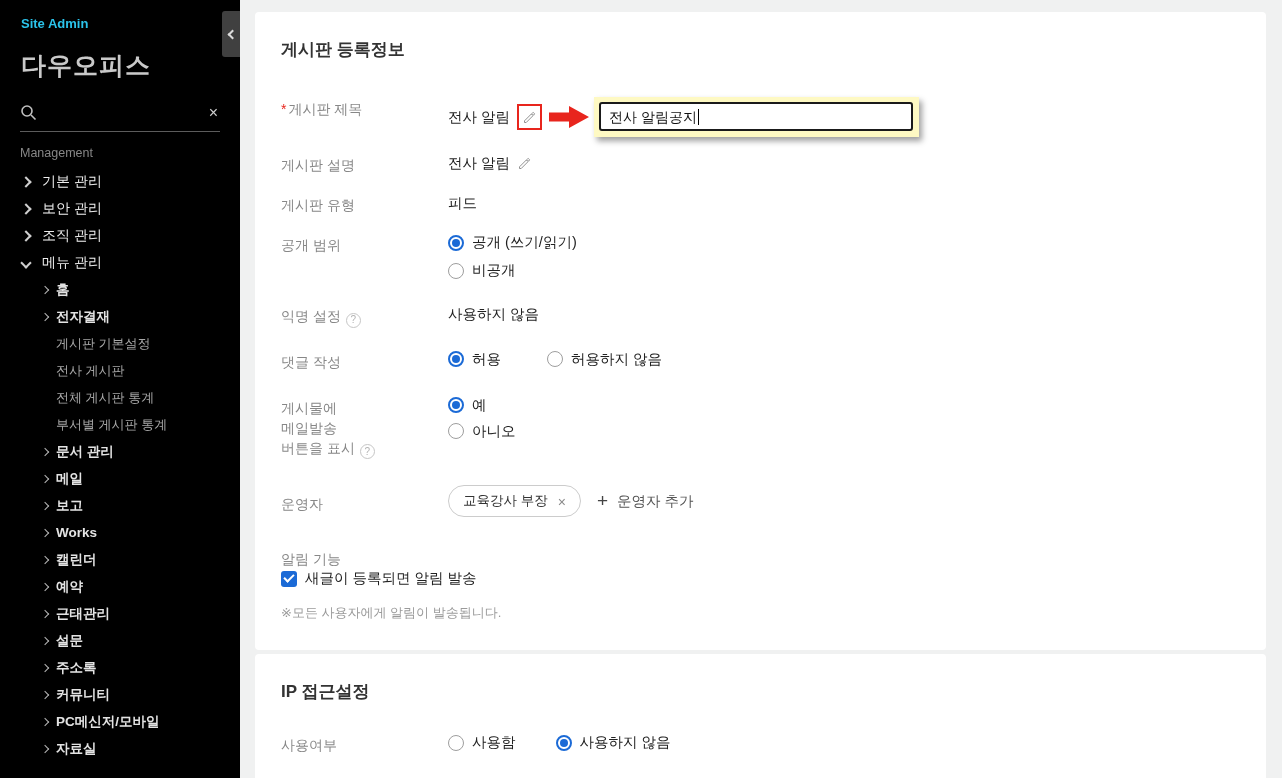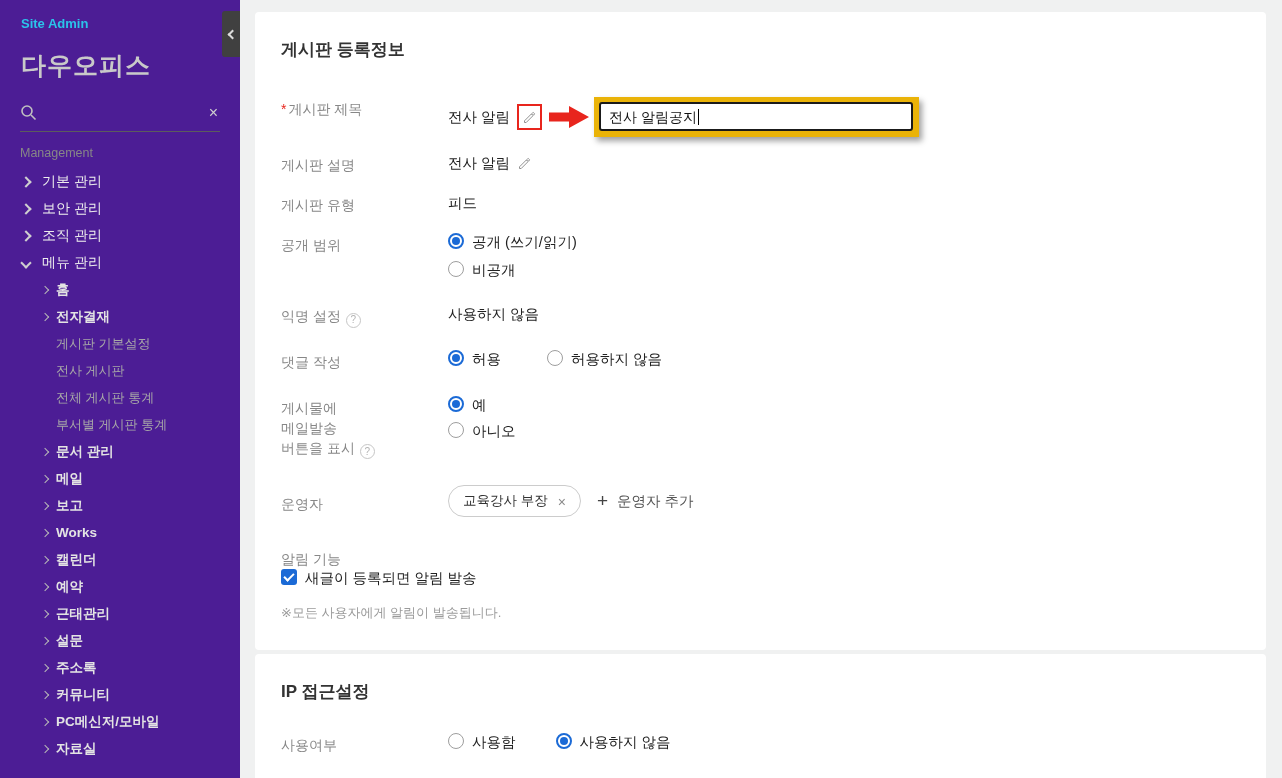--- a/index.html
+++ b/index.html
@@ -1,20 +1,20 @@
 <!DOCTYPE html>
 <html><head>
 <meta charset="utf-8">
 <style>
   * { margin:0; padding:0; box-sizing:border-box; }
   html,body { width:1282px; height:778px; overflow:hidden; }
   body { font-family:"Liberation Sans","DejaVu Sans",sans-serif; display:flex; background:#f0f1f1; }
 
   
-  .sidebar { width:240px; height:778px; background:#4c1d95; position:relative; flex-shrink:0; }
+  .sidebar { width:240px; height:778px; background:#000000; position:relative; flex-shrink:0; }
   .collapse-tab { position:absolute; right:0; top:11px; width:18px; height:46px;
     background:#404040; display:flex; align-items:center; justify-content:center;
     border-radius:3px 0 0 3px; cursor:pointer; }
   .collapse-tab .chev { width:7px; height:7px; border-left:2px solid #dcdcdc; border-bottom:2px solid #dcdcdc;
     transform:rotate(45deg); margin-left:3px; }
   .brand { padding:16px 0 0 21px; }
   .brand-small { color:#2bc3ea; font-size:13px; font-weight:bold; }
   .brand-large { color:#c9c9c9; font-size:25px; font-weight:bold; margin-top:18px; letter-spacing:1px;font-family:Liberation Mono, monospace; }
   .search-row { margin:22px 20px 0 20px; display:flex; align-items:center;
     border-bottom:1px solid #5c5c5c; padding-bottom:10px; }
@@ -50,31 +50,31 @@
 
   .help { display:inline-flex; width:15px; height:15px; border:1px solid #c6c6c6; border-radius:50%;
     color:#b3b3b3; font-size:10px; align-items:center; justify-content:center;
     margin-left:5px; vertical-align:-2px; }
 
   .inline-c { display:flex; align-items:center; }
   .pencil-btn { display:inline-flex; align-items:center; justify-content:center; margin-left:7px; cursor:pointer; }
   .pencil-box { width:25px; height:26px; border:2px solid #e8251d; display:inline-flex;
     align-items:center; justify-content:center; margin-left:7px; cursor:pointer; }
 
-  .popup { margin-left:5px; background:#eab308; padding:5px 6px 6px 5px;
+  .popup { margin-left:5px; background:#fef9c3; padding:5px 6px 6px 5px;
     box-shadow:3px 4px 6px rgba(0,0,0,0.38);text-align:right; }
   .fake-input { width:314px; height:29px; border:2px solid #1a1a1a; border-radius:3px;
     display:flex; align-items:center; padding-left:8px; font-size:14px; color:#111; background:#fff; cursor:text; }
   .caret { display:inline-block; width:1.5px; height:16px; background:#000; margin-left:1px; }
 
   .radio { width:16px; height:16px; border-radius:50%; flex-shrink:0; position:relative; cursor:pointer; }
   .radio.on  { border:2px solid #1b6ad6; background:#fff; }
   .radio.on::after { content:""; position:absolute; inset:2px; border-radius:50%; background:#1b6ad6; }
   .radio.off { border:1.5px solid #9e9e9e; background:#fff; }
-  .opt { display:flex; gap:8px; font-size:14.5px; color:#222; cursor:default; }
+  .opt { display:flex; align-items:center; gap:8px; font-size:14.5px; color:#222; cursor:default; }
 
   .cb { width:16px; height:16px; background:#1b6ad6; border-radius:3px; position:relative; flex-shrink:0; cursor:pointer; }
   .cb::after { content:""; position:absolute; left:3px; top:3.5px; width:8px; height:4px;
     border-left:2px solid #fff; border-bottom:2px solid #fff; transform:rotate(-45deg); }
 
   .pill { display:inline-flex; align-items:flex-end; border:1px solid #ccc; border-radius:16px;
     padding:6px 14px; font-size:13.5px; color:#333; gap:10px; }
   .pill .x { color:#8a8a8a; font-size:14px; cursor:pointer; }
   .add-mgr { display:inline-flex; align-items:center; margin-left:16px; color:#555; font-size:14.5px; cursor:pointer; gap:9px; }
   .add-mgr .plus { font-size:19px; color:#444; font-weight:400; }

